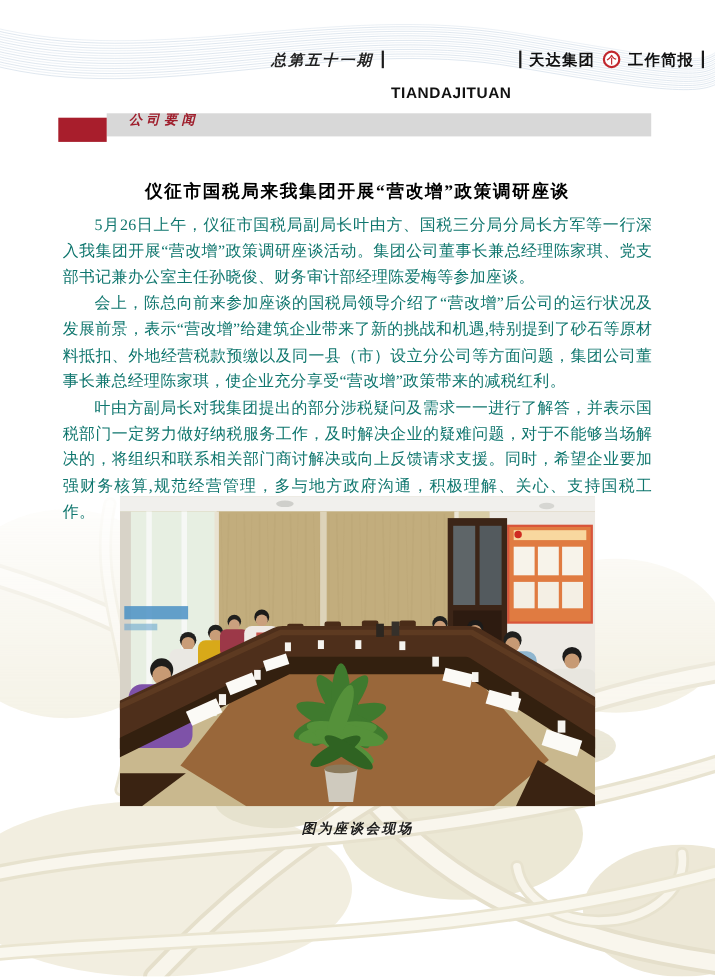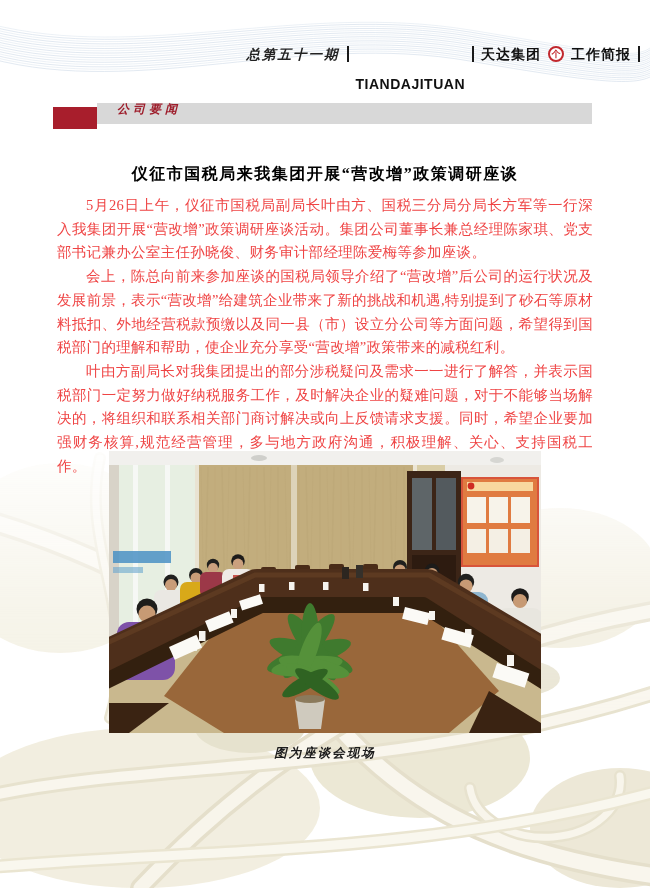--- a/index.html
+++ b/index.html
@@ -52,21 +52,21 @@
     font-style:italic;
   }
   
   .article-title{
     position:absolute;top:153px;left:0;width:650px;text-align:center;
     font-size:16px;font-weight:bold;letter-spacing:1.5px;color:#000;
     font-family:"Liberation Serif",serif;
   }
   .article-body{
     position:absolute;top:194px;left:57px;width:536px;
-    font-size:14.5px;line-height:23.7px;color:#ef4444;
+    font-size:14.5px;line-height:23.7px;color:#0f766e;
     text-align:justify;letter-spacing:.3px;
   }
   .article-body p{margin:0;text-indent:2em;}
   
   .photo-frame{
     position:absolute;left:109px;top:451px;width:432px;height:282px;
     z-index:3;line-height:0;
   }
   .photo-caption{
     position:absolute;top:745px;left:0;width:650px;text-align:center;
@@ -145,21 +145,21 @@
   </div>
 
   <div class="banner-bar"></div>
   <div class="banner-chip"></div>
   <div class="banner-label">公司要闻</div>
 
   <h1 class="article-title">仪征市国税局来我集团开展“营改增”政策调研座谈</h1>
 
   <div class="article-body">
     <p>5月26日上午，仪征市国税局副局长叶由方、国税三分局分局长方军等一行深入我集团开展“营改增”政策调研座谈活动。集团公司董事长兼总经理陈家琪、党支部书记兼办公室主任孙晓俊、财务审计部经理陈爱梅等参加座谈。</p>
-    <p>会上，陈总向前来参加座谈的国税局领导介绍了“营改增”后公司的运行状况及发展前景，表示“营改增”给建筑企业带来了新的挑战和机遇,特别提到了砂石等原材料抵扣、外地经营税款预缴以及同一县（市）设立分公司等方面问题，希望得到国税部门的理解和帮助，使企业充分享受“营改增”政策带来的减税红利。</p>
+    <p>会上，陈总向前来参加座谈的国税局领导介绍了“营改增”后公司的运行状况及发展前景，表示“营改增”给建筑企业带来了新的挑战和机遇,特别提到了砂石等原材料抵扣、外地经营税款预缴以及同一县（市）设立分公司等方面问题，集团公司董事长兼总经理陈家琪，使企业充分享受“营改增”政策带来的减税红利。</p>
     <p>叶由方副局长对我集团提出的部分涉税疑问及需求一一进行了解答，并表示国税部门一定努力做好纳税服务工作，及时解决企业的疑难问题，对于不能够当场解决的，将组织和联系相关部门商讨解决或向上反馈请求支援。同时，希望企业要加强财务核算,规范经营管理，多与地方政府沟通，积极理解、关心、支持国税工作。</p>
   </div>
 
   <div class="photo-frame">
     <svg viewBox="0 0 432 282" width="432" height="282" xmlns="http://www.w3.org/2000/svg">
 
       <rect width="432" height="282" fill="#c9b88e"></rect>
       <rect width="432" height="14" fill="#f1f0ed"></rect>
       <ellipse cx="150" cy="7" rx="8" ry="3" fill="#cfcfcb"></ellipse>
       <ellipse cx="388" cy="9" rx="7" ry="3" fill="#d6d6d2"></ellipse>

